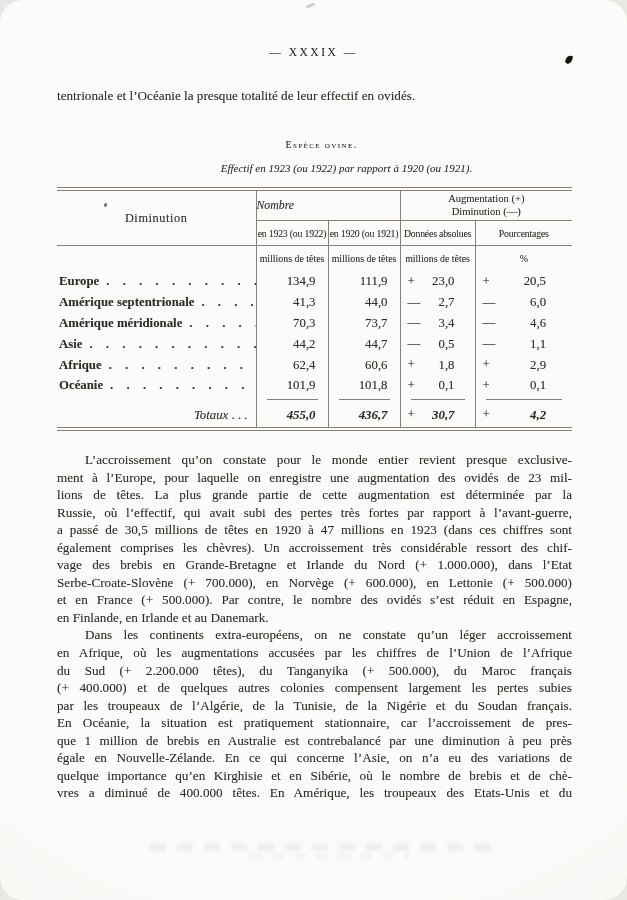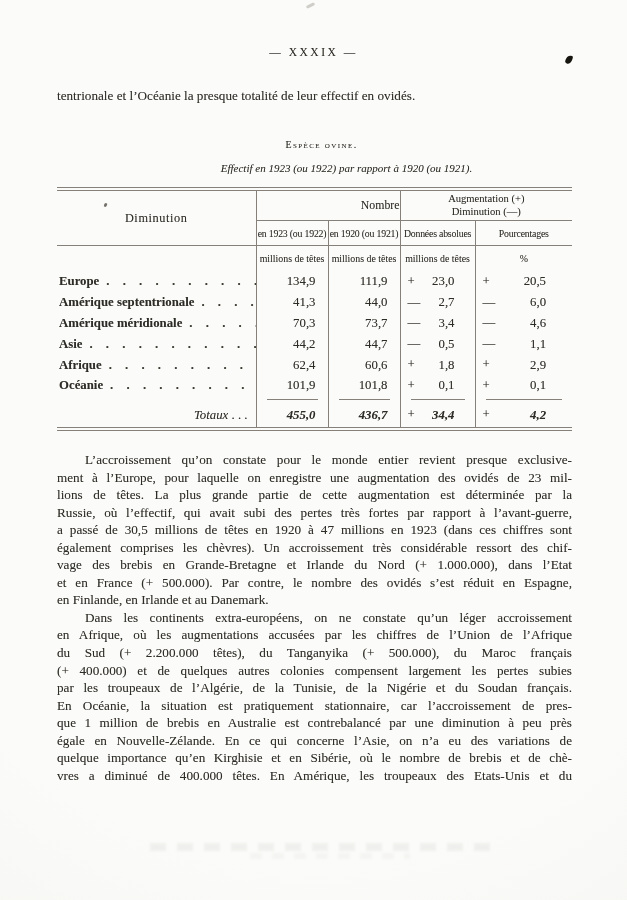--- a/index.html
+++ b/index.html
@@ -2,20 +2,21 @@
 <html><head>
 <meta charset="utf-8">
 <style>
   html,body{margin:0;padding:0;background:#e9e8e4;}
   .page{
     position:relative;width:627px;height:900px;margin:0 auto;overflow:hidden;
     background:radial-gradient(ellipse 140% 110% at 50% 35%, #fbfbf9 55%, #f1f0ec 100%);
     font-family:"Liberation Serif","DejaVu Serif",serif;
     color:#2e2c27;
     text-shadow:0 0 .5px rgba(46,44,39,.28);
+    border-radius:23px;
   }
   
   .folio{position:absolute;top:46px;left:0;width:100%;text-align:center;
     font-size:11.5px;letter-spacing:2.5px;}
   .ink-mark{position:absolute;left:566px;top:55px;width:6px;height:9px;background:#17150f;
     border-radius:70% 30% 60% 40% / 60% 50% 50% 40%;transform:rotate(28deg);text-shadow:none;}
   .speck1{position:absolute;left:104px;top:203px;width:3px;height:4px;background:#4a463e;
     border-radius:60% 40% 60% 50%;transform:rotate(20deg);opacity:.75;}
   .speck2{position:absolute;left:306px;top:4px;width:9px;height:3px;background:#9b978e;
     border-radius:2px;transform:rotate(-25deg);opacity:.45;}
@@ -37,21 +38,21 @@
   .table-wrap{position:absolute;top:187px;left:57px;width:515px;
     border-top:1px solid var(--rule);border-bottom:1px solid var(--rule);padding:2px 0;}
   table{border-collapse:collapse;width:100%;table-layout:fixed;
     border-top:1px solid var(--rule);border-bottom:1px solid var(--rule);}
   th,td{padding:0;font-weight:normal;}
   .bR{border-right:1px solid var(--rule);}
   .row-groups{height:30px;}
   .c-cont{border-right:1px solid var(--rule);border-bottom:1px solid var(--rule);
     text-align:center;vertical-align:middle;font-size:12.3px;letter-spacing:.6px;}
   .c-nombre{border-right:1px solid var(--rule);border-bottom:1px solid var(--rule);
-    text-align:right;vertical-align:middle;font-size:11.8px;}
+    text-align:left;vertical-align:middle;font-size:11.8px;font-style:italic;}
   .c-var{border-bottom:1px solid var(--rule);text-align:center;vertical-align:middle;
     font-size:10.6px;line-height:12.5px;}
   .row-sub{height:25px;}
   .row-sub th{font-size:9.8px;text-align:center;vertical-align:middle;white-space:nowrap;
     border-bottom:1px solid var(--rule);letter-spacing:-.2px;}
   .row-units{height:26px;}
   .row-units td{font-size:9.9px;text-align:center;vertical-align:middle;white-space:nowrap;}
   .row-body{height:20.8px;}
   .row-body td{vertical-align:middle;font-size:12.8px;}
   td.cont{white-space:nowrap;overflow:hidden;padding-left:2px;font-weight:bold;}
@@ -220,39 +221,40 @@
       <td>
               <div class="sr"></div>
             </td>
     </tr>
           <tr class="row-tot">
       <td class="tot-label bR">Totaux</td>
       <td class="num bR">455,0</td>
       <td class="num bR">436,7</td>
       <td class="signed bR">
               <span class="sign">+</span>
-              <span class="val">34,4</span>
+              <span class="val">30,7</span>
             </td>
       <td class="signed pct">
               <span class="sign">+</span>
               <span class="val">4,2</span>
             </td>
     </tr>
         </tbody>
     </table>
   </div>
 
   <div class="textblock bodytext" id="paragraphs">
       <div class="tline tindent">L’accroissement qu’on constate pour le monde entier revient presque exclusive-</div>
       <div class="tline">ment à l’Europe, pour laquelle on enregistre une augmentation des ovidés de 23 mil-</div>
       <div class="tline">lions de têtes. La plus grande partie de cette augmentation est déterminée par la</div>
       <div class="tline">Russie, où l’effectif, qui avait subi des pertes très fortes par rapport à l’avant-guerre,</div>
       <div class="tline">a passé de 30,5 millions de têtes en 1920 à 47 millions en 1923 (dans ces chiffres sont</div>
       <div class="tline">également comprises les chèvres). Un accroissement très considérable ressort des chif-</div>
       <div class="tline">vage des brebis en Grande-Bretagne et Irlande du Nord (+ 1.000.000), dans l’Etat</div>
+      <div class="tline">Serbe-Croate-Slovène (+ 700.000), en Norvège (+ 600.000), en Lettonie (+ 500.000)</div>
       <div class="tline">et en France (+ 500.000). Par contre, le nombre des ovidés s’est réduit en Espagne,</div>
       <div class="tline tlast">en Finlande, en Irlande et au Danemark.</div>
       <div class="tline tindent">Dans les continents extra-européens, on ne constate qu’un léger accroissement</div>
       <div class="tline">en Afrique, où les augmentations accusées par les chiffres de l’Union de l’Afrique</div>
       <div class="tline">du Sud (+ 2.200.000 têtes), du Tanganyika (+ 500.000), du Maroc français</div>
       <div class="tline">(+ 400.000) et de quelques autres colonies compensent largement les pertes subies</div>
       <div class="tline">par les troupeaux de l’Algérie, de la Tunisie, de la Nigérie et du Soudan français.</div>
       <div class="tline">En Océanie, la situation est pratiquement stationnaire, car l’accroissement de pres-</div>
       <div class="tline">que 1 million de brebis en Australie est contrebalancé par une diminution à peu près</div>
       <div class="tline">égale en Nouvelle-Zélande. En ce qui concerne l’Asie, on n’a eu des variations de</div>

